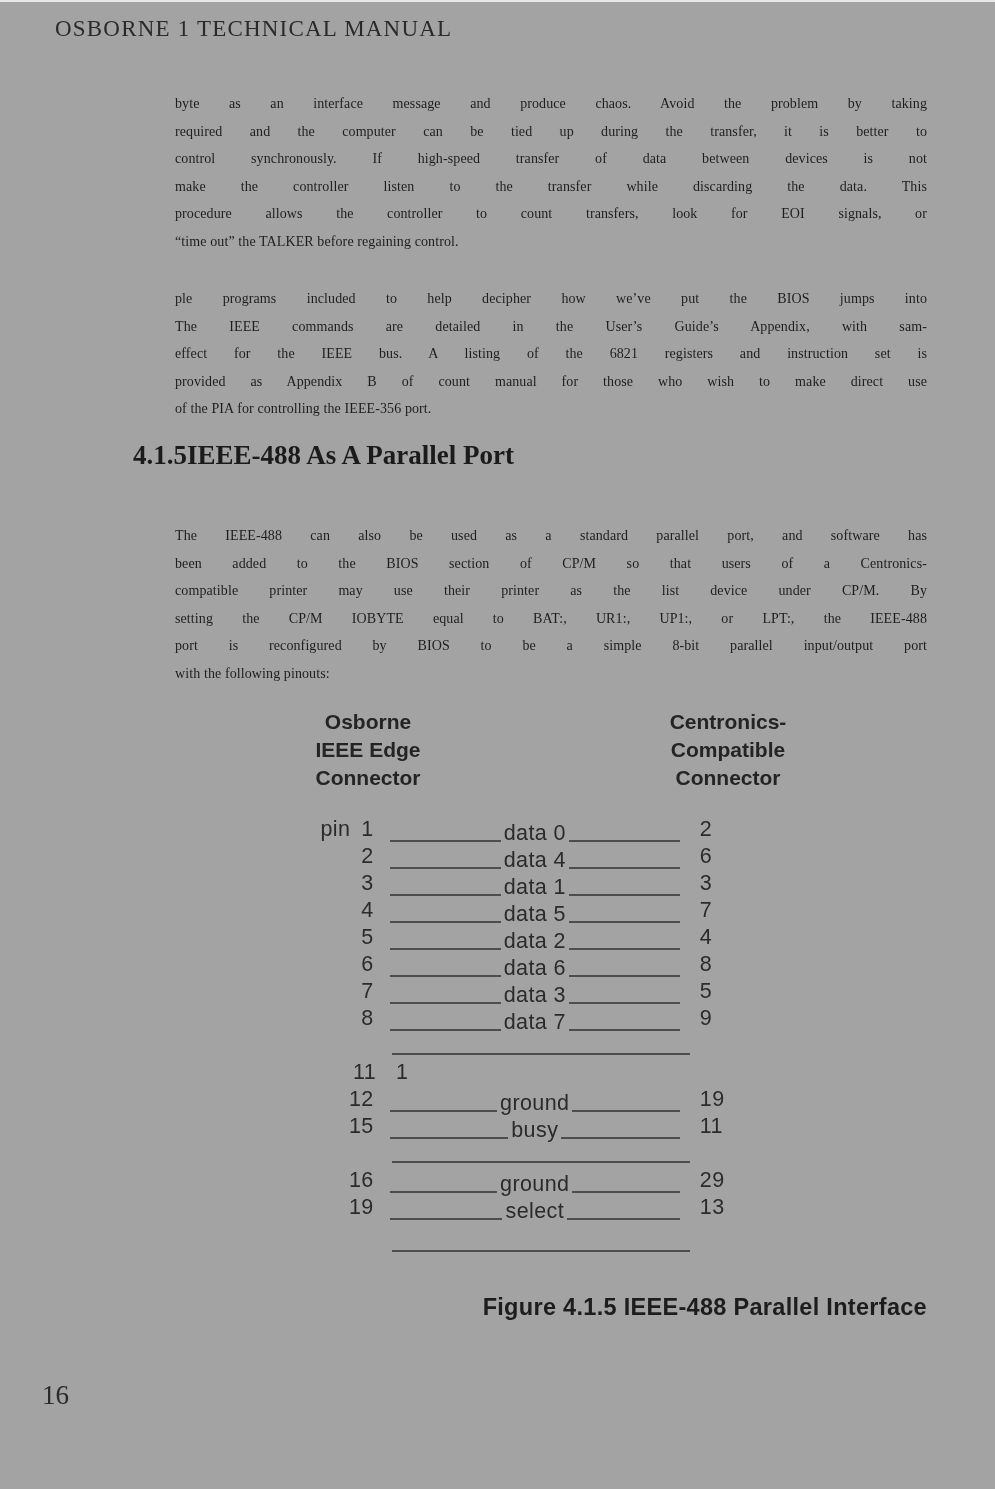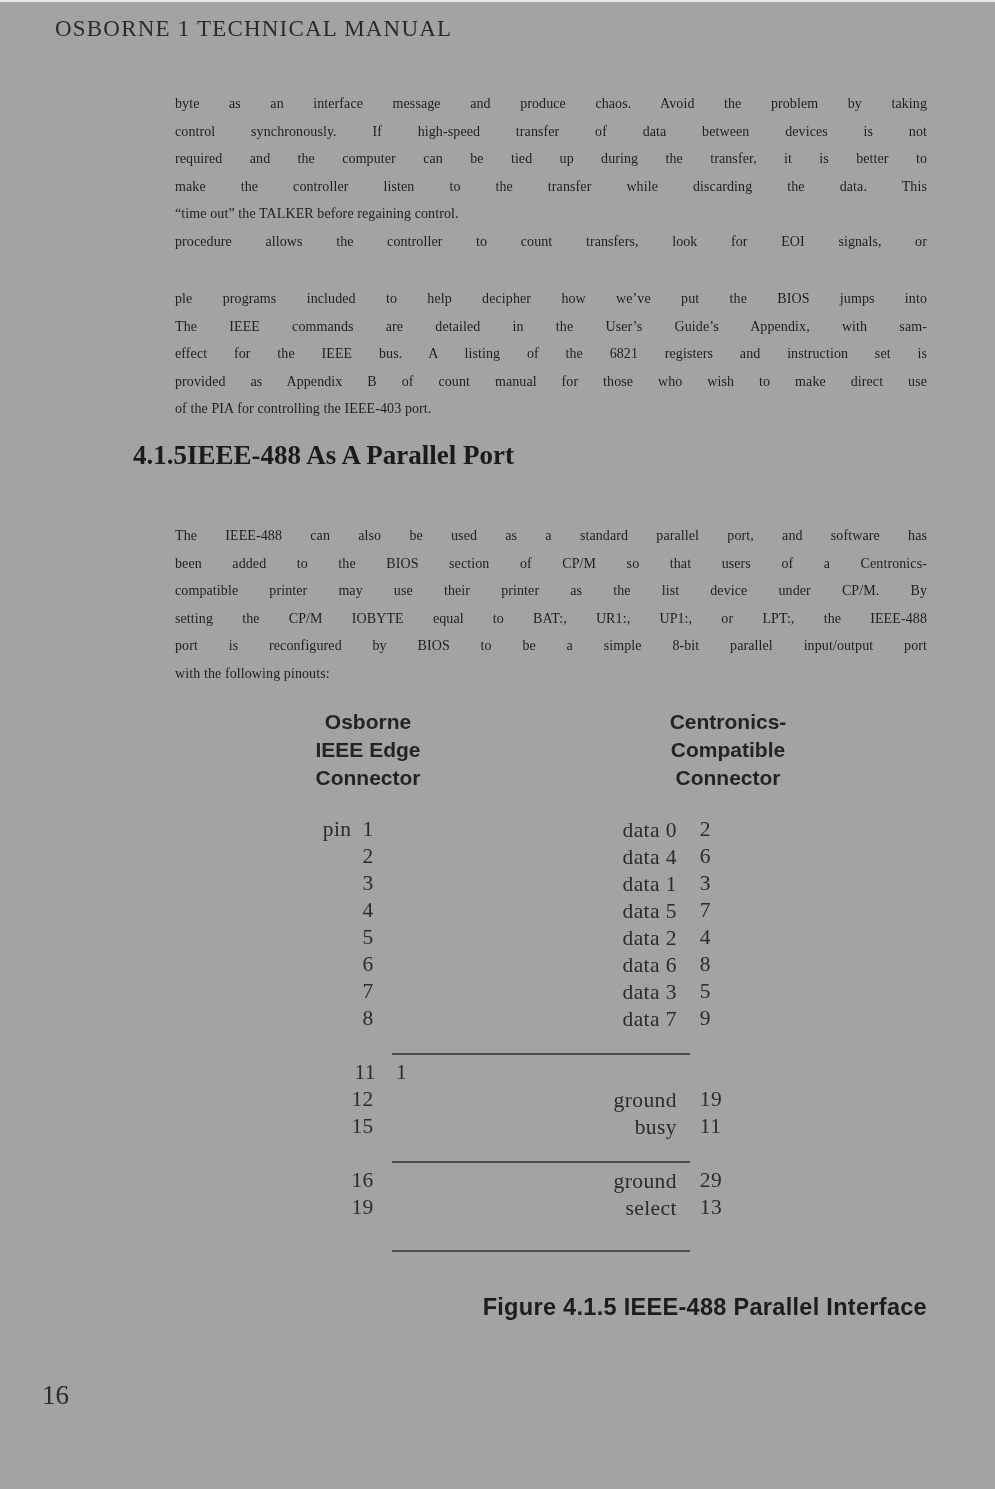--- a/index.html
+++ b/index.html
@@ -35,32 +35,32 @@
   .pinout-headers {
     position:absolute; top:706px; left:288px; width:520px; height:90px;
     font-family:"Liberation Sans", sans-serif;
     font-weight:bold; font-size:21px; line-height:28px; color:#242424;
   }
   .pin-head-left  { position:absolute; left:0;  top:0; width:160px; text-align:center; }
   .pin-head-right { position:absolute; left:355px; top:0; width:170px; text-align:center; }
   .pin-head-left .tline, .pin-head-right .tline { text-align:center; text-align-last:center; }
   .pinout-rows {
     position:absolute; top:816px; left:288px; width:480px;
-    font-family:Liberation Serif, serif;
+    font-family:Liberation Sans, sans-serif;
     font-size:21.5px; color:#2b2b2b; letter-spacing:0.4px;
   }
   .pin-row { display:flex; align-items:flex-end; height:27px; }
   .pin-cell {
     width:88px; display:flex; justify-content:flex-end; align-items:baseline;
     padding-bottom:3px;
   }
   .pin-prefix { margin-right:11px; }
   .line-area {
     width:298px; margin-left:16px;
-    display:flex; align-items:flex-end;flex-direction:column;
+    display:flex; align-items:flex-end;
   }
   .fill { flex:1; height:2px; background:#4d4d4d; margin-bottom:3px; }
   .signal-label { padding:0 3px 1px 3px; line-height:1; }
   .cent-cell { width:70px; margin-left:20px; padding-bottom:3px; }
   .sep-row { display:flex; height:27px; align-items:flex-end; }
   .sep-line { width:298px; margin-left:104px; height:2px; background:#4d4d4d; margin-bottom:6px; }
   .sep-final { height:35px; }
   
   .figure-caption {
     position:absolute; top:1292px; left:175px; width:752px;
@@ -76,32 +76,32 @@
 </head>
 <body>
 
 <div class="page">
 
   <div class="running-head">OSBORNE 1 TECHNICAL MANUAL</div>
 
   <div class="body-block" id="content">
     <div class="para">
         <div class="tline">byte as an interface message and produce chaos. Avoid the problem by taking</div>
+        <div class="tline">required and the computer can be tied up during the transfer, it is better to</div>
         <div class="tline">control synchronously. If high-speed transfer of data between devices is not</div>
-        <div class="tline">required and the computer can be tied up during the transfer, it is better to</div>
         <div class="tline">make the controller listen to the transfer while discarding the data. This</div>
+        <div class="tline">procedure allows the controller to count transfers, look for EOI signals, or</div>
         <div class="tline tline-last">“time out” the TALKER before regaining control.</div>
-        <div class="tline">procedure allows the controller to count transfers, look for EOI signals, or</div>
       </div>
     <div class="para">
         <div class="tline">ple programs included to help decipher how we’ve put the BIOS jumps into</div>
         <div class="tline">The IEEE commands are detailed in the User’s Guide’s Appendix, with sam-</div>
         <div class="tline">effect for the IEEE bus. A listing of the 6821 registers and instruction set is</div>
         <div class="tline">provided as Appendix B of count manual for those who wish to make direct use</div>
-        <div class="tline tline-last">of the PIA for controlling the IEEE-403 port.</div>
+        <div class="tline tline-last">of the PIA for controlling the IEEE-356 port.</div>
       </div>
   </div>
 
   <div class="section-heading">
     <span class="sec-num">4.1.5</span>
     <span class="sec-title">IEEE-488 As A Parallel Port</span>
   </div>
 
   <div class="body-block para" id="para3">
       <div class="tline">The IEEE-488 can also be used as a standard parallel port, and software has</div>

